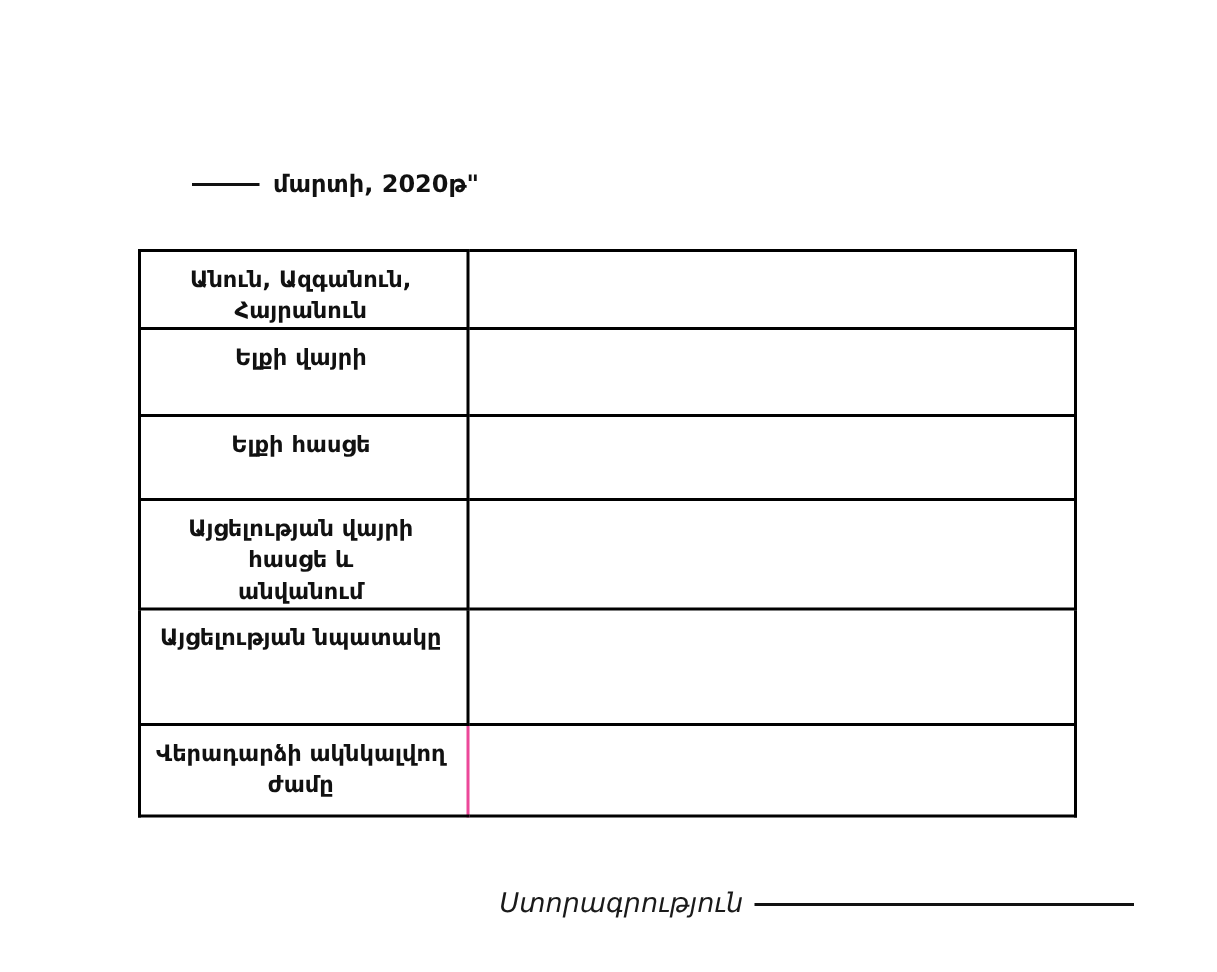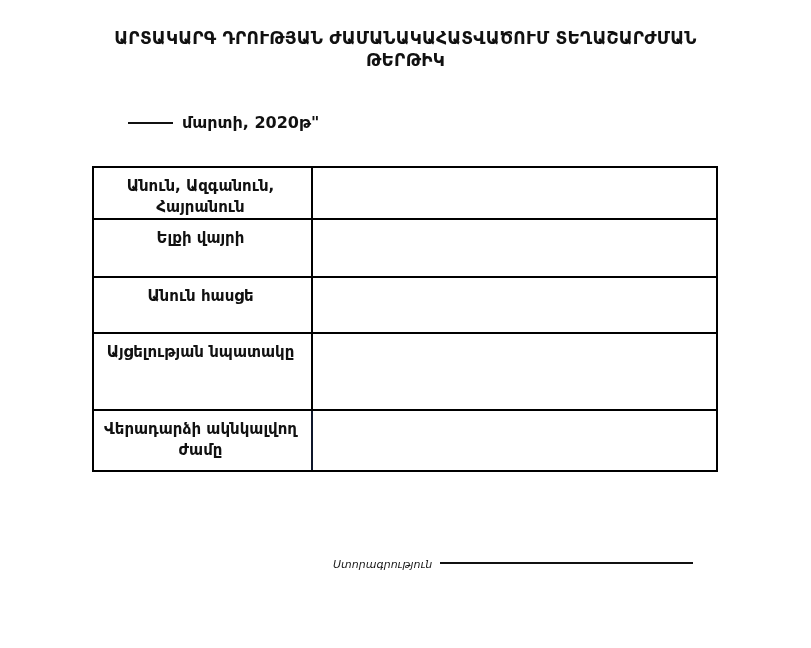--- a/index.html
+++ b/index.html
@@ -52,66 +52,67 @@
     width: 219px;
     border-right: 1px solid #7a7a7a;
     font-weight: bold;
     font-size: 15px;
     line-height: 21px;
     text-align: center;
     padding: 8px 8px 0 4px;
     white-space: pre-line;
   }
   td.row-value { border-left: 1px solid #7a7a7a; }
-  tr.last td.row-label { border-right: 2px solid #0f172a; }
+  tr.last td.row-label { border-right: 2px solid #ec4899; }
   tr.last td.row-value { border-left: 2px solid #000000; }
   tr.rh1 { height: 52px; }
   tr.rh2 { height: 58px; }
   tr.rh3 { height: 56px; }
   tr.rh4 { height: 62px; }
   tr.rh5 { height: 77px; }
   tr.rh6 { height: 61px; }
 
   .signature-line {
     position: absolute;
-    top: 558px; left: 333px;
-    font-size: 11px;
+    top: 592px; left: 333px;
+    font-size: 18px;
     font-style: italic;
     white-space: nowrap;
     color: #1a1a1a;
   }
   .signature-blank { width: 253px; margin-left: 8px; vertical-align: 4px; }
 </style>
 </head>
 <body>
 
 <div class="page">
 
-  <div class="doc-title">
-    <span>ԱՐՏԱԿԱՐԳ ԴՐՈՒԹՅԱՆ ԺԱՄԱՆԱԿԱՀԱՏՎԱԾՈՒՄ ՏԵՂԱՇԱՐԺՄԱՆ</span><br>
-    <span>ԹԵՐԹԻԿ</span>
-  </div>
 
   <div class="date-line">
     <span class="blank-line date-blank"></span><span>մարտի, 2020թ"</span>
   </div>
 
   <table class="form-table">
     <tbody>
       <tr class="rh1">
         <td class="row-label">Անուն, Ազգանուն,
 Հայրանուն</td>
         <td class="row-value"></td>
       </tr>
       <tr class="rh2">
         <td class="row-label">Ելքի վայրի</td>
         <td class="row-value"></td>
       </tr>
       <tr class="rh3">
-        <td class="row-label">Անուն հասցե</td>
+        <td class="row-label">Ելքի հասցե</td>
+        <td class="row-value"></td>
+      </tr>
+      <tr class="rh4">
+        <td class="row-label">Այցելության վայրի հասցե և
+անվանում</td>
         <td class="row-value"></td>
       </tr>
       <tr class="rh5">
         <td class="row-label">Այցելության նպատակը</td>
         <td class="row-value"></td>
       </tr>
       <tr class="rh6 last">
         <td class="row-label">Վերադարձի ակնկալվող
 ժամը</td>
         <td class="row-value"></td>

